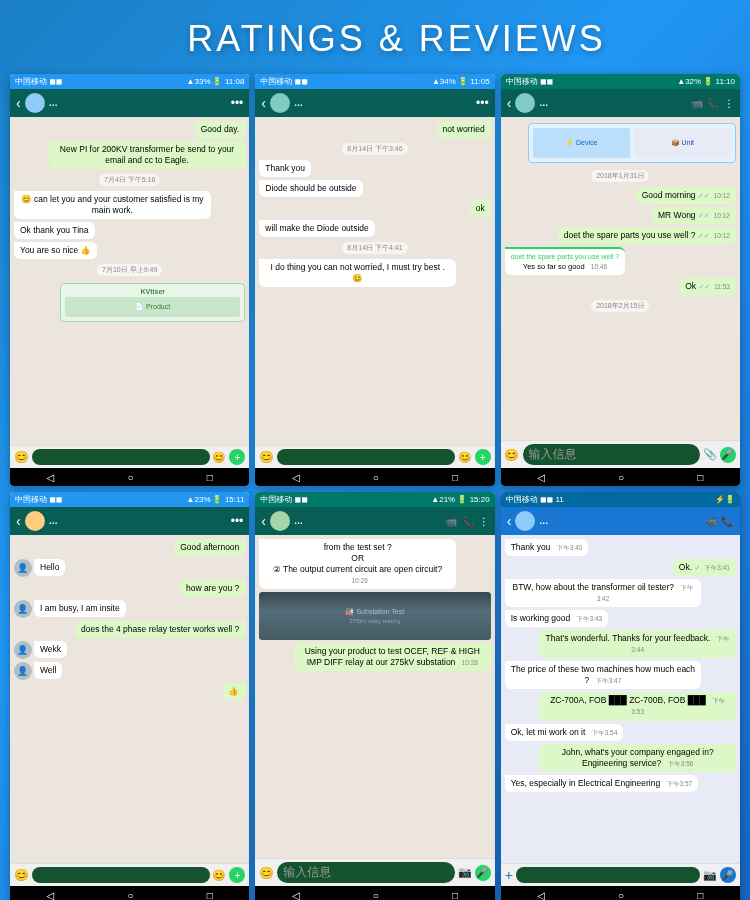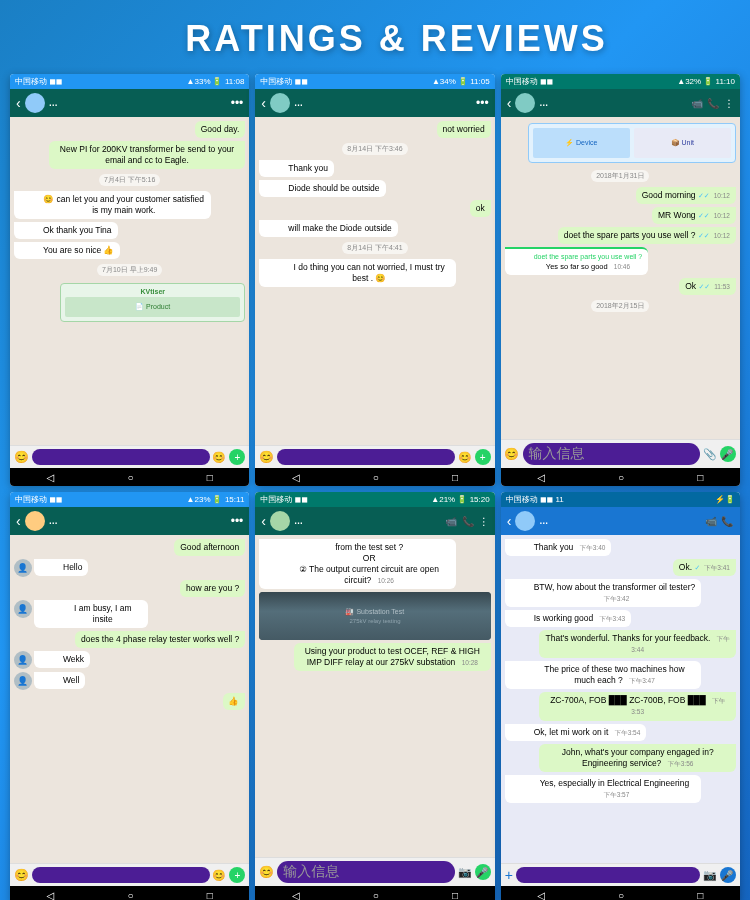--- a/index.html
+++ b/index.html
@@ -9,21 +9,21 @@
       background: linear-gradient(135deg, #1a7fc4 0%, #2196f3 40%, #1565c0 100%);
       font-family: Arial, sans-serif;
       overflow: hidden;
       position: relative;
     }
 
     .page-title {
       text-align: center;
       color: white;
       font-size: 36px;
-      font-weight: 700;
+      font-weight: 400;
       letter-spacing: 3px;
       padding: 18px 0 14px;
       text-shadow: 1px 2px 6px rgba(0,0,0,0.3);
       margin-left: 43px;
     }
 
     .screenshots-grid {
       display: grid;
       grid-template-columns: 1fr 1fr 1fr;
       grid-template-rows: 1fr 1fr;
@@ -119,21 +119,20 @@
       position: relative;
       text-align: center;
     }
     .bubble.sent {
       background: #dcf8c6;
       border-radius: 6px 0 6px 6px;
     }
     .bubble.recv {
       background: white;
       border-radius: 0 6px 6px 6px;
-      padding-left: 29px;
     }
 
     .timestamp-center {
       text-align: center;
       color: #888;
       font-size: 7px;
       background: rgba(255,255,255,0.6);
       border-radius: 8px;
       padding: 1px 5px;
       margin: 2px auto;
@@ -151,24 +150,24 @@
     .chat-footer {
       background: #f0f0f0;
       padding: 3px 4px;
       display: flex;
       align-items: center;
       gap: 3px;
       border-top: 1px solid #ddd;
     }
     .footer-input {
       flex: 1;
-      background: #4c1d95;
+      background: #14532d;
       border-radius: 15px;
       padding: 2px 6px;
-      font-size: 14px;
+      font-size: 12px;
       color: #999;
       min-height: 16px;
       display: flex;
       align-items: center;
     }
     .footer-icon {
       width: 16px; height: 16px;
       border-radius: 50%;
       display: flex; align-items: center; justify-content: center;
       font-size: 10px;

